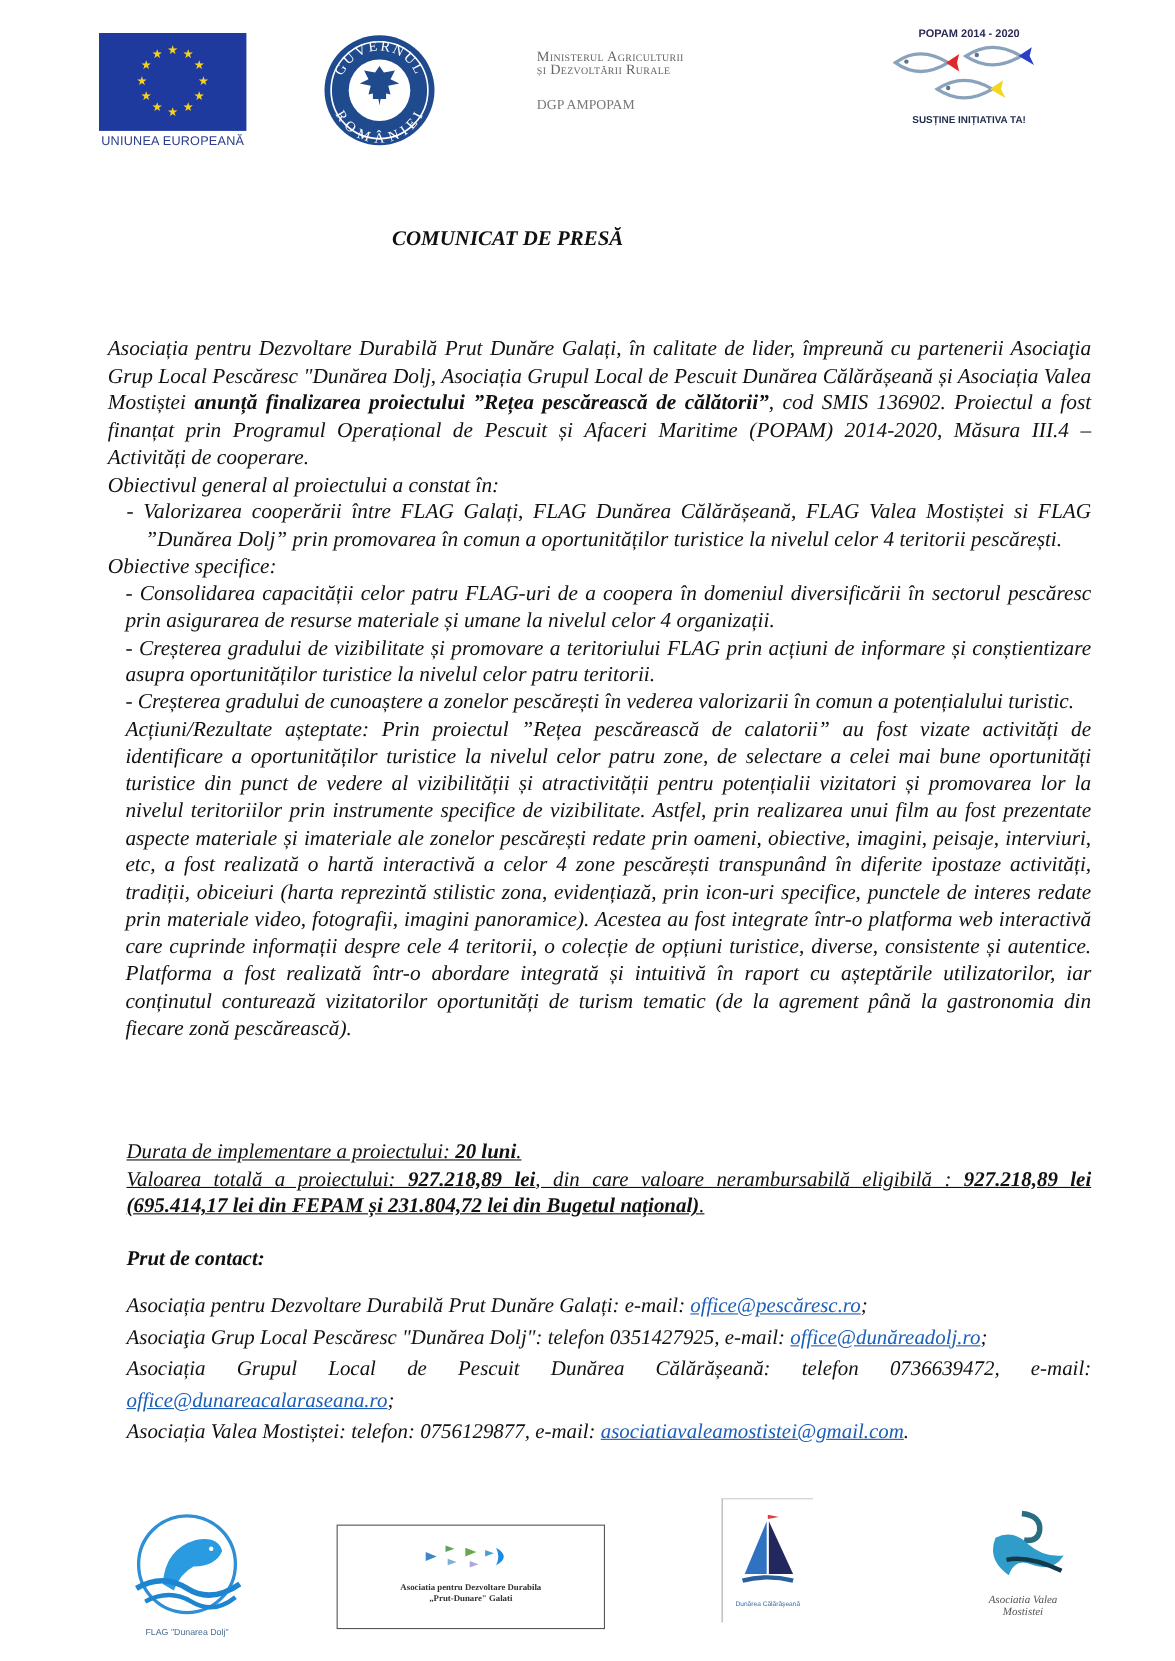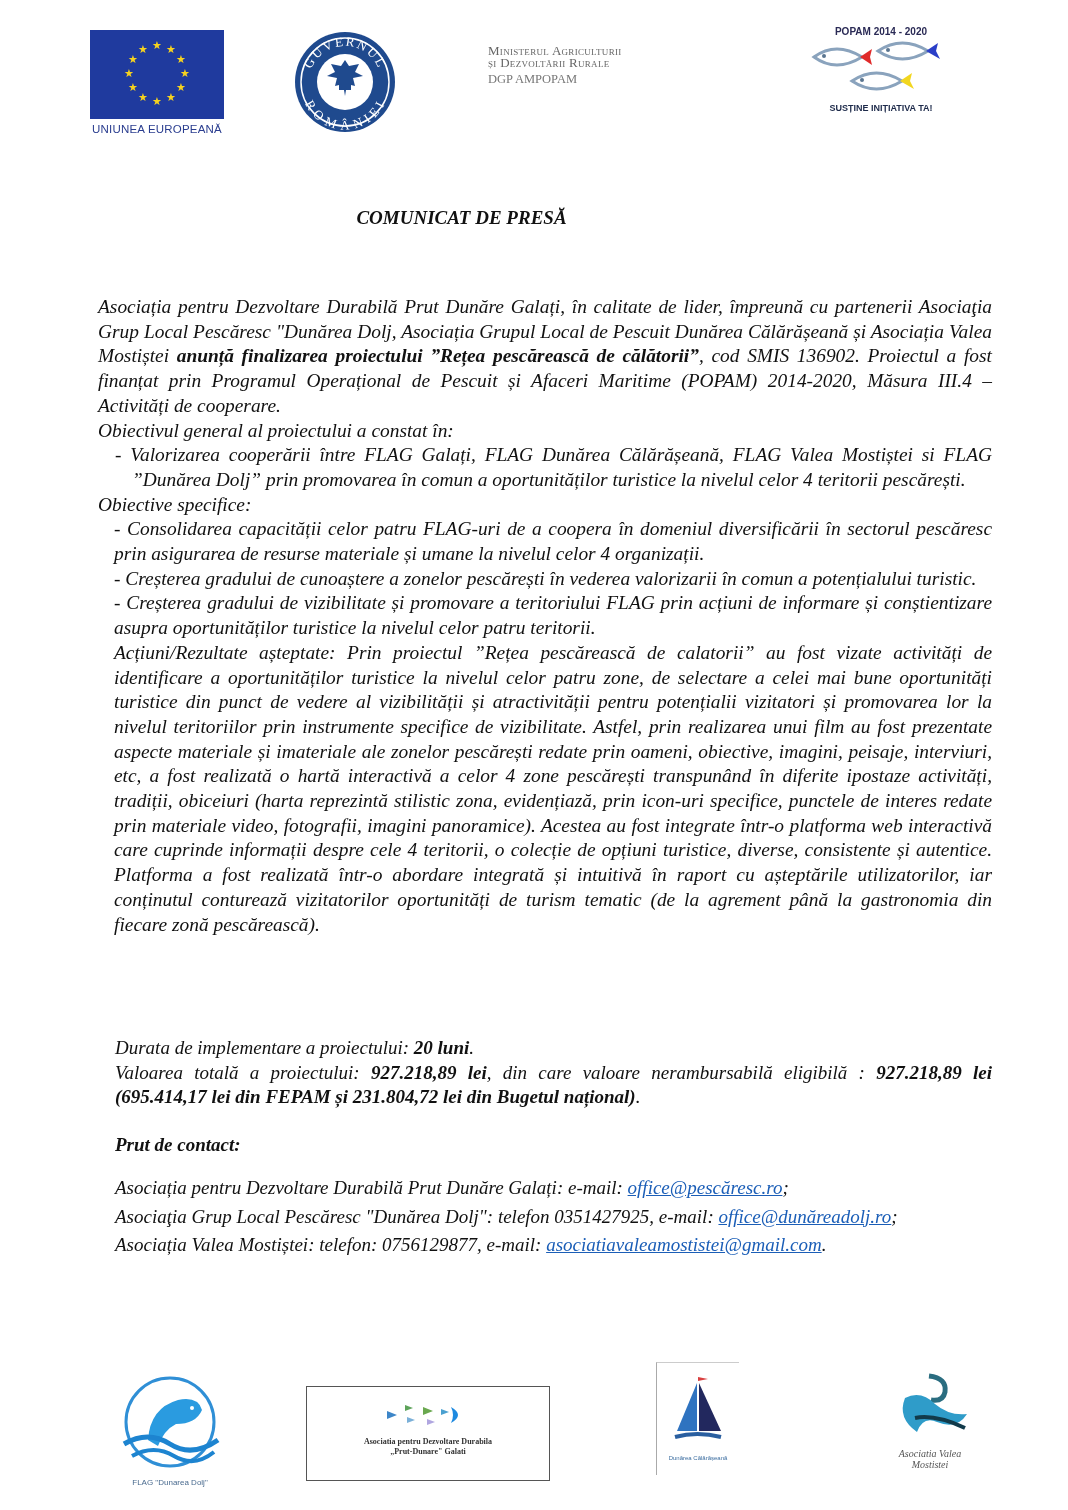--- a/index.html
+++ b/index.html
@@ -9,40 +9,40 @@
 
   
   .eu-logo { left: 90px; top: 30px; width: 134px; }
   .eu-flag { width: 134px; height: 89px; background: #1f3a9e; position: relative; }
   .eu-caption { font-family: "Liberation Sans", sans-serif; font-size: 11.5px; color: #2a3d8f;
                 text-align: center; margin-top: 4px; letter-spacing: 0.2px; }
   .gov-logo { left: 293px; top: 30px; width: 104px; height: 104px; }
   .ministry { left: 488px; top: 45px; width: 220px; }
   .ministry-name { font-family: "Liberation Serif", serif; font-variant: small-caps; font-size: 13px;
                    line-height: 12px; color: #666; letter-spacing: 0.3px; }
-  .ministry-sub { font-family: "Liberation Serif", serif; font-size: 12.5px; color: #777; margin-top: 3px; }
+  .ministry-sub { font-family: "Liberation Serif", serif; font-size: 12.5px; color: #777; margin-top: 19px; }
   .popam-logo { left: 806px; top: 26px; width: 150px; text-align: center; }
   .popam-title { font-family: "Liberation Sans", sans-serif; font-weight: bold; font-size: 10px; color: #2a2a55; }
   .popam-slogan { font-family: "Liberation Sans", sans-serif; font-weight: bold; font-size: 9px; color: #1d2a4a; }
 
   
   .doc-title { left: 0; width: 923px; top: 207px; text-align: center;
                font-weight: bold; font-style: italic; font-size: 19px; }
 
   
-  .body-text { left: 98px; top: 295px; width: 894px; font-style: italic; font-size: 19.4px;
+  .body-text { left: 98px; top: 306px; width: 894px; font-style: italic; font-size: 19.4px;
                line-height: 24.7px; text-align: justify; }
   .body-text p { margin: 0; }
   .bullet { padding-left: 34px; text-indent: -17px; }
   .spec { padding-left: 16px; }
   .b { font-weight: bold; }
 
   .finance { left: 115px; top: 1036px; width: 877px; font-style: italic; font-size: 19px;
              line-height: 24.7px; }
-  .finance p { margin: 0; }
+  .finance p { margin: 0; text-decoration: underline; }
   .contact-title { left: 115px; top: 1134px; font-weight: bold; font-style: italic; font-size: 19px; }
   .contacts { left: 115px; top: 1174px; width: 877px; font-style: italic; font-size: 19px;
               line-height: 28.5px; text-align: justify; }
   .contacts p { margin: 0; }
   .link { color: #1b5eb7; text-decoration: underline; }
 
   
   .flag-dolj { left: 118px; top: 1374px; width: 104px; text-align: center; }
   .flag-dolj-cap { font-family: "Liberation Sans", sans-serif; font-size: 8px; color: #4a6b8f; }
   .prut-logo { left: 306px; top: 1386px; width: 244px; height: 95px; border: 1.5px solid #555;
@@ -121,35 +121,36 @@
 </div>
 
 <div class="abs doc-title">COMUNICAT DE PRESĂ</div>
 
 <div class="abs body-text">
   <p><span>Asociația pentru Dezvoltare Durabilă Prut Dunăre Galați, în calitate de lider, împreună cu partenerii Asociaţia Grup Local Pescăresc "Dunărea Dolj, Asociația Grupul Local de Pescuit Dunărea Călărășeană și Asociația Valea Mostiștei </span><span class="b">anunță finalizarea proiectului ”Rețea pescărească de călătorii”</span><span>, cod SMIS 136902. Proiectul a fost finanțat prin Programul Operațional de Pescuit și Afaceri Maritime (POPAM) 2014-2020, Măsura III.4 – Activități de cooperare.</span></p>
   <p>Obiectivul general al proiectului a constat în:</p>
   <p class="bullet">- Valorizarea cooperării între FLAG Galați, FLAG Dunărea Călărășeană, FLAG Valea Mostiștei si FLAG ”Dunărea Dolj” prin promovarea în comun a oportunităților turistice la nivelul celor 4 teritorii pescărești.</p>
   <p>Obiective specifice:</p>
   <p class="spec">- Consolidarea capacității celor patru FLAG-uri de a coopera în domeniul diversificării în sectorul pescăresc prin asigurarea de resurse materiale și umane la nivelul celor 4 organizații.</p>
+  <p class="spec">- Creșterea gradului de vizibilitate și promovare a teritoriului FLAG prin acțiuni de informare și conștientizare asupra oportunităților turistice la nivelul celor patru teritorii.</p>
   <p class="spec">- Creșterea gradului de cunoaștere a zonelor pescărești în vederea valorizarii în comun a potențialului turistic.</p>
-  <p class="spec">- Creșterea gradului de vizibilitate și promovare a teritoriului FLAG prin acțiuni de informare și conștientizare asupra oportunităților turistice la nivelul celor patru teritorii.</p>
   <p class="spec">Acțiuni/Rezultate așteptate: Prin proiectul ”Rețea pescărească de calatorii” au fost vizate activități de identificare a oportunităților turistice la nivelul celor patru zone, de selectare a celei mai bune oportunități turistice din punct de vedere al vizibilității și atractivității pentru potențialii vizitatori și promovarea lor la nivelul teritoriilor prin instrumente specifice de vizibilitate. Astfel, prin realizarea unui film au fost prezentate aspecte materiale și imateriale ale zonelor pescărești redate prin oameni, obiective, imagini, peisaje, interviuri, etc, a fost realizată o hartă interactivă a celor 4 zone pescărești transpunând în diferite ipostaze activități, tradiții, obiceiuri (harta reprezintă stilistic zona, evidențiază, prin icon-uri specifice, punctele de interes redate prin materiale video, fotografii, imagini panoramice). Acestea au fost integrate într-o platforma web interactivă care cuprinde informații despre cele 4 teritorii, o colecție de opțiuni turistice, diverse, consistente și autentice. Platforma a fost realizată într-o abordare integrată și intuitivă în raport cu așteptările utilizatorilor, iar conținutul conturează vizitatorilor oportunități de turism tematic (de la agrement până la gastronomia din fiecare zonă pescărească).</p>
 </div>
 
 <div class="abs finance">
   <p><span>Durata de implementare a proiectului: </span><span class="b">20 luni</span><span>.</span></p>
   <p style="text-align:justify"><span>Valoarea totală a proiectului: </span><span class="b">927.218,89 lei</span><span>, din care valoare nerambursabilă eligibilă : </span><span class="b">927.218,89 lei (695.414,17 lei din FEPAM și 231.804,72 lei din Bugetul național)</span><span>.</span></p>
 </div>
 
 <div class="abs contact-title">Prut de contact:</div>
 
 <div class="abs contacts">
   <p><span>Asociația pentru Dezvoltare Durabilă Prut Dunăre Galați: e-mail: </span><a class="link">office@pescăresc.ro</a><span>;</span></p>
   <p><span>Asociaţia Grup Local Pescăresc "Dunărea Dolj": telefon 0351427925, e-mail: </span><a class="link">office@dunăreadolj.ro</a><span>;</span></p>
+  <p><span>Asociația Grupul Local de Pescuit Dunărea Călărășeană: telefon 0736639472, e-mail: </span><a class="link">office@dunareacalaraseana.ro</a><span>;</span></p>
   <p><span>Asociația Valea Mostiștei: telefon: 0756129877, e-mail: </span><a class="link">asociatiavaleamostistei@gmail.com</a><span>.</span></p>
 </div>
 
 <div class="abs flag-dolj">
   <svg width="104" height="100" viewBox="0 0 104 100">
     <circle cx="52" cy="48" r="44" fill="none" stroke="#2f8fd6" stroke-width="3"></circle>
     <path d="M30 66 Q32 34 60 26 Q80 22 84 36 Q78 50 58 50 Q46 56 40 72z" fill="#2a9be0"></path>
     <circle cx="74" cy="34" r="2" fill="#fff"></circle>
     <path d="M6 70 Q30 56 52 70 T100 66" fill="none" stroke="#1d84d0" stroke-width="5"></path>
     <path d="M14 82 Q36 70 56 82 T96 78" fill="none" stroke="#1d84d0" stroke-width="4"></path>

